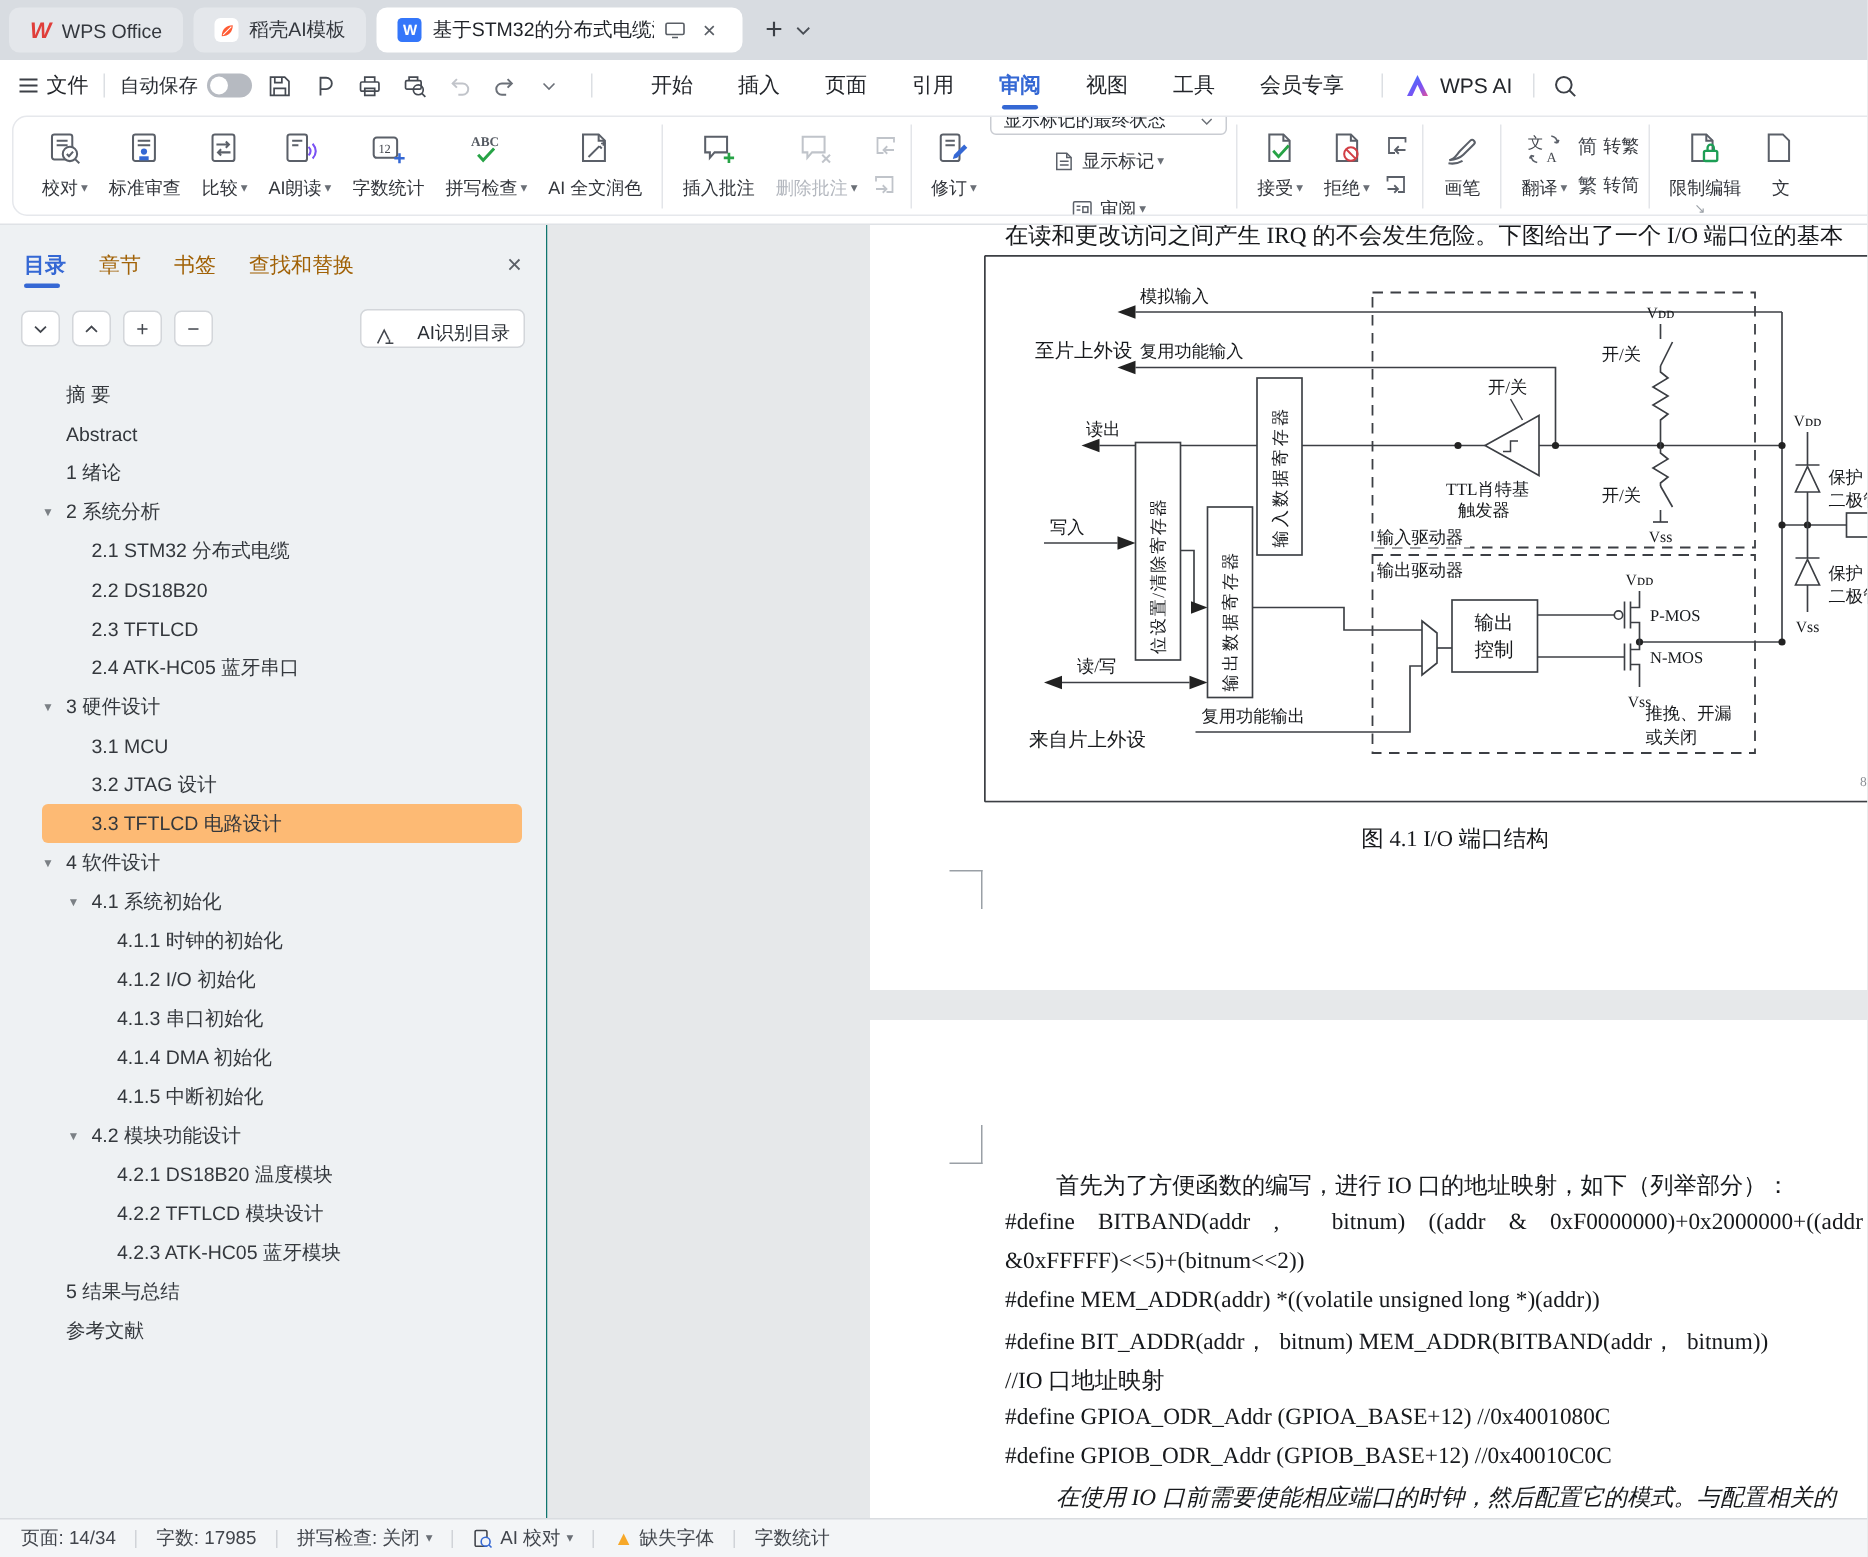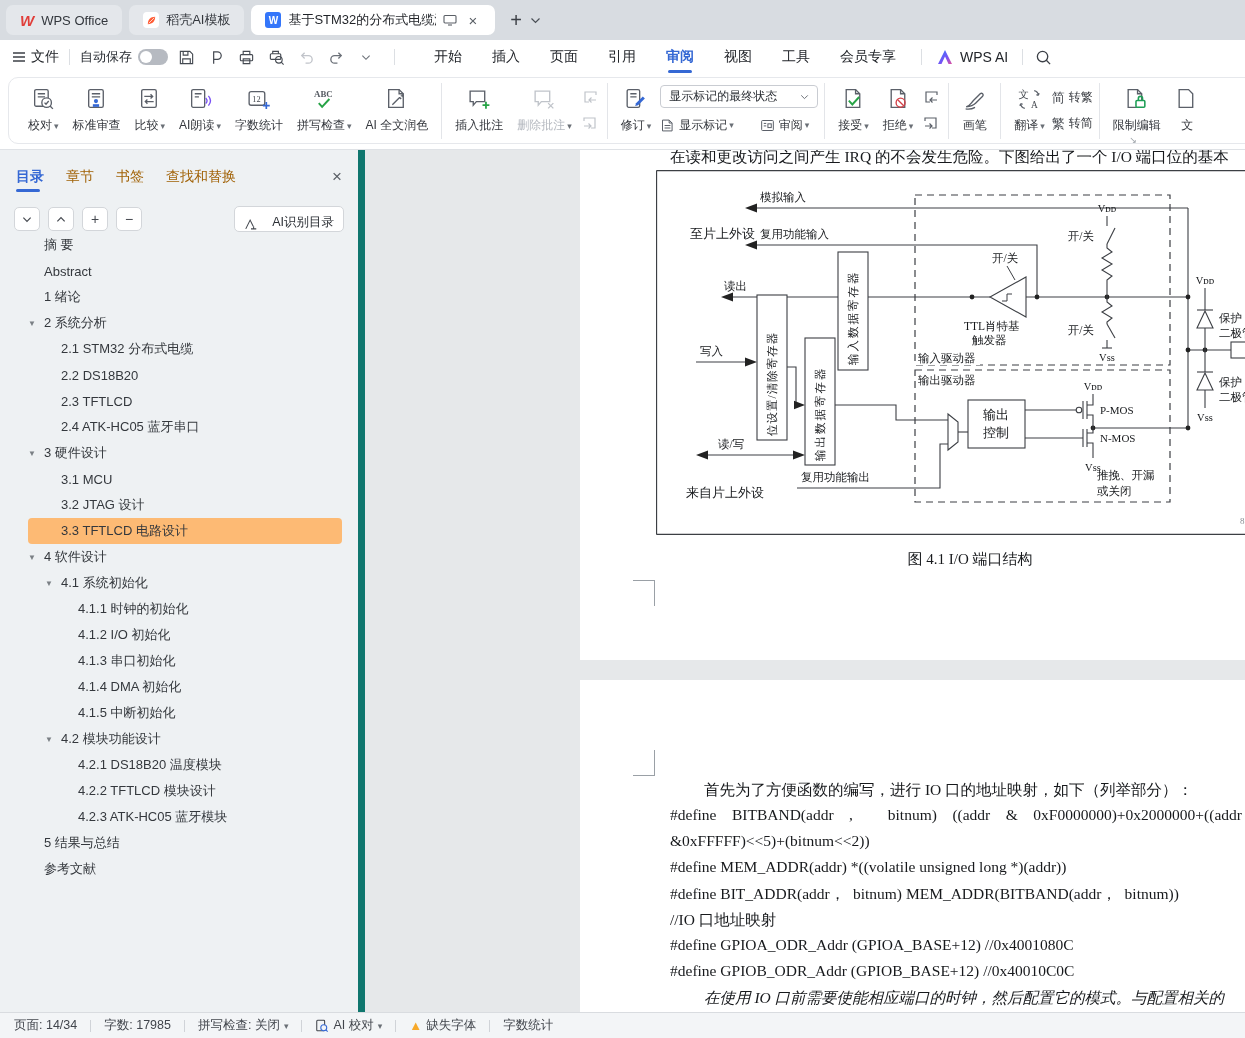--- a/index.html
+++ b/index.html
@@ -38,38 +38,38 @@
   .ribbonwrap { height:76px; background:#fff; border-bottom:1px solid #dfe2e6; flex:none; position:relative; }
   .ribbon { position:absolute; left:8px; top:3px; right:-40px; bottom:5px; border:1px solid #e6e8ec; border-radius:10px; display:flex; align-items:center; padding:0 12px; overflow:hidden; }
   .rbtn { display:flex; flex-direction:column; align-items:center; justify-content:center; gap:5px; height:62px; padding:0 7px; border-radius:4px; color:#33363c; flex:none; }
   .rbtn .lbl, .sbtn .lbl { display:flex; align-items:center; gap:2px; white-space:nowrap; font-size:12px; }
   .rdiv { width:1px; height:56px; background:#e3e5e9; margin:0 6px; flex:none; }
   .disabled { color:#b4b8bf !important; }
   .navcol { display:flex; flex-direction:column; justify-content:center; gap:6px; height:62px; flex:none; }
   .navbtn { width:22px; height:20px; display:flex; align-items:center; justify-content:center; }
   .trackcol { display:flex; flex-direction:column; justify-content:center; gap:6px; height:62px; flex:none; margin-left:2px; }
   .trackselect { width:158px; height:23px; border:1px solid #c9ccd2; border-radius:4px; display:flex; align-items:center; justify-content:space-between; padding:0 8px; font-size:12px; color:#2b2f35; background:#fff; }
-  .smallrow { display:flex; align-items:center; gap:26px; }
+  .smallrow { display:flex; align-items:center; gap:10px;flex-direction:column; }
   .sbtn { display:flex; align-items:center; gap:4px; height:22px; font-size:12px; color:#33363c; white-space:nowrap; flex:none; }
   .stackcol { display:flex; flex-direction:column; justify-content:center; gap:4px; height:62px; flex:none; }
   .cjk-ic { font-size:13px; color:#44484f; }
   .grp-expand { position:absolute; right:108px; bottom:4px; font-size:9px; color:#9aa0a6; }
 
   
   .main { flex:1; display:flex; overflow:hidden; }
-  .sidebar { width:365px; background:#eef1f3; border-right:7px solid #0f766e; flex:none; display:flex; flex-direction:column; padding-top:12px; overflow:hidden; }
+  .sidebar { width:365px; background:#eef1f3; border-right:1px solid #0f766e; flex:none; display:flex; flex-direction:column; padding-top:12px; overflow:hidden; }
   .side-tabs { display:flex; align-items:center; padding:0 16px; height:30px; flex:none; }
   .side-tab { font-size:14px; color:#a16207; margin-right:22px; position:relative; height:30px; display:flex; align-items:center; }
   .side-tab.active { color:#3568d4; font-weight:bold; }
   .side-tab.active:after { content:""; position:absolute; left:0; right:4px; bottom:0; height:3px; border-radius:2px; background:#3568d4; }
   .side-close { margin-left:auto; color:#5a5f66; font-size:17px; }
   .side-tools { display:flex; align-items:center; padding:0 14px; margin-top:14px; flex:none; }
   .tool-btn { width:26px; height:24px; background:#fff; border:1px solid #d3d6da; border-radius:5px; display:flex; align-items:center; justify-content:center; margin-right:8px; color:#44484f; font-size:14px; }
   .ai-toc-btn { margin-left:auto; height:26px; background:#fff; border:1px solid #d3d6da; border-radius:5px; display:flex; align-items:flex-end; gap:14px; padding:0 9px; font-size:12.5px; color:#2b2f35; }
-  .toc-list { overflow:hidden; flex:1; }
+  .toc-list { margin-top:18px; overflow:hidden; flex:1; }
   .toc-row { display:flex; align-items:center; height:26px; margin:0 16px 0 28px; border-radius:4px; font-size:13px; color:#34383d; }
   .toc-row.selected { background:#fdba74; }
   .toc-ind { flex:none; }
   .toc-arrow { width:16px; flex:none; font-size:8px; color:#7b8085; }
   .toc-label { white-space:nowrap; overflow:hidden; }
 
   
   .docarea { flex:1; position:relative; background:#e6e8ea; overflow:hidden; }
   .page { position:absolute; background:#fff; width:700px; left:215px; }
   .page1 { top:-25px; height:535px; }

